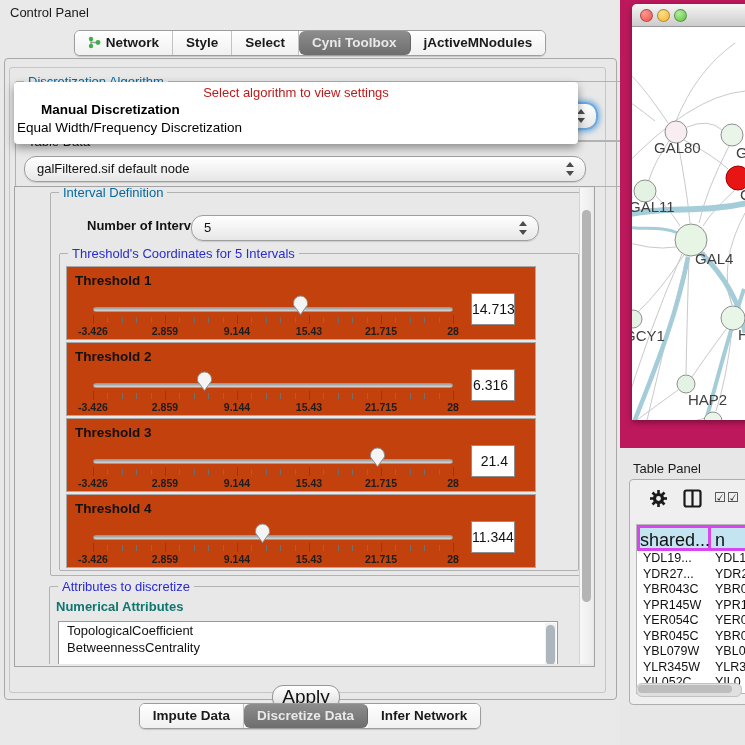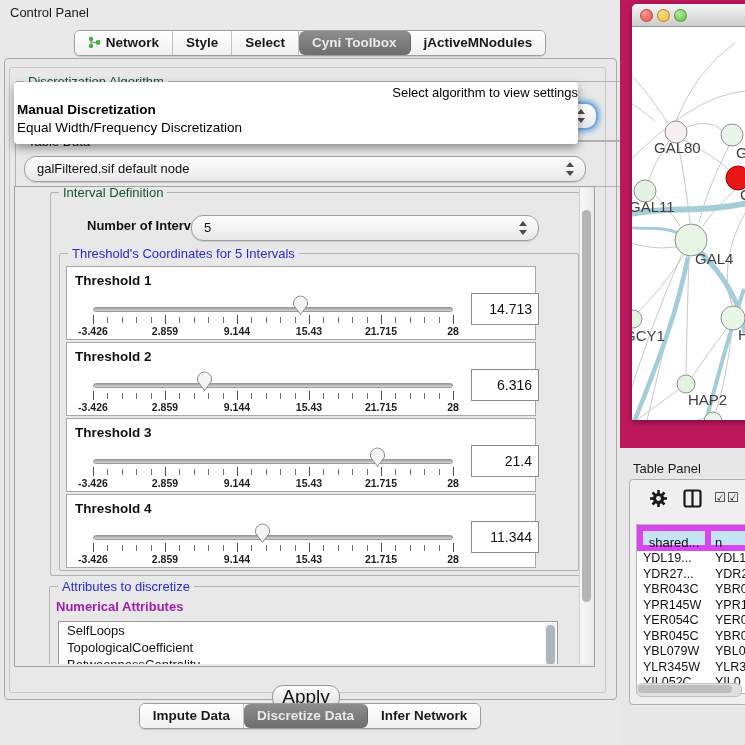--- a/index.html
+++ b/index.html
@@ -20,60 +20,60 @@
        display:flex;align-items:center;gap:5px;cursor:default;}
   .tab:last-child{border-right:none;}
   .tab.selected{background:linear-gradient(#8d8d8d,#6e6e6e);color:#e9e9e9;border-right:1px solid #666;border-radius:6px;}
   .net-icon{width:13px;height:13px;display:inline-block;}
   .mainpanel{position:absolute;left:4px;top:58px;width:611px;height:640px;background:#e8e8e8;
              border:1px solid #a8a8a8;border-radius:4px;}
   .innerframe{position:absolute;left:4px;top:8px;width:595px;height:624px;border:1px solid #c6c6c6;border-radius:3px;}
   
   .group{position:absolute;border:1px solid #b2b2b2;border-radius:2px;padding-left:36px;}
   .legend{position:absolute;top:-8px;left:8px;background:#e8e8e8;padding:0 4px;font-size:13px;line-height:15px;}
-  .legend.green{color:#14532d;}
+  .legend.green{color:#0369a1;}
   .legend.blue{color:#2a2ad4;}
   .legend.black{color:#1a1a1a;}
   
   .combo{position:absolute;height:24px;border:1px solid #9e9e9e;border-radius:12px;
          background:linear-gradient(#ffffff,#e7e7e7);font-size:13px;line-height:23px;
          padding-left:12px;color:#111;box-shadow:0 1px 1px rgba(0,0,0,.12);}
   .combo.focus{border:2px solid #6ea7dc;box-shadow:0 0 5px 2px rgba(90,160,220,.75);}
   .spinner{position:absolute;right:11px;top:4px;width:8px;height:16px;}
   .spinner:before{content:"";position:absolute;left:0;top:1px;border-left:4px solid transparent;
         border-right:4px solid transparent;border-bottom:5px solid #4c4c4c;}
   .spinner:after{content:"";position:absolute;left:0;bottom:1px;border-left:4px solid transparent;
         border-right:4px solid transparent;border-top:5px solid #4c4c4c;}
   
   .popup{position:absolute;left:9px;top:23px;width:564px;height:62px;background:#fff;border-radius:4px;
          box-shadow:0 4px 10px rgba(0,0,0,.4);z-index:50;padding-top:2px;box-sizing:border-box;}
-  .popup .hint{text-align:right;color:#000000;font-size:13px;line-height:17px;}
+  .popup .hint{text-align:center;color:#b91c1c;font-size:13px;line-height:17px;}
   .popup .opt{font-size:13.5px;line-height:18px;padding-left:3px;color:#000;}
-  .popup .opt.bold{font-weight:bold;}
+  .popup .opt.bold{font-weight:bold;margin-left:24px;}
   
   .scrollpane{position:absolute;left:9px;top:127px;width:579px;height:479px;border:1px solid #a3a3a3;}
   .viewport{position:absolute;left:1px;top:1px;width:563px;height:476px;overflow:hidden;}
   .vscroll{position:absolute;right:1px;top:1px;width:13px;height:476px;
            background:linear-gradient(90deg,#f7f7f7,#ececec);border-left:1px solid #d2d2d2;}
   .vscroll .thumb{position:absolute;left:2px;top:22px;width:9px;height:392px;background:#b4b4b4;border-radius:5px;}
   
-  .thr-panel{position:absolute;left:6px;width:470px;height:74px;border:1px solid #a9a9a9;background:#ffffff;box-sizing:border-box;}
+  .thr-panel{position:absolute;left:6px;width:470px;height:74px;border:1px solid #a9a9a9;background:#c2410c;box-sizing:border-box;}
   .thr-label{position:absolute;left:8px;top:6px;font-size:13.5px;font-weight:bold;color:#111;}
   .track{position:absolute;left:26px;top:40px;width:360px;height:5px;border-radius:3px;
          background:linear-gradient(#9f9f9f,#d9d9d9);border:1px solid #9a9a9a;box-sizing:border-box;}
   .thumb-svg{position:absolute;top:28px;width:17px;height:21px;z-index:3;}
   .minor-ticks{position:absolute;left:26px;top:50px;width:362px;height:6px;
        background:repeating-linear-gradient(to right,#707070 0,#707070 1px,transparent 1px,transparent 14.4px);}
   .major-tick{position:absolute;top:48px;width:1px;height:9px;background:#4f4f4f;}
   .tick-label{position:absolute;top:58px;width:52px;margin-left:-26px;text-align:center;
        font-size:10.5px;font-weight:700;color:#1d1d1d;}
-  .t-value{position:absolute;left:404px;top:26px;width:68px;height:32px;background:#fff;border:1px solid #8d8d8d;
+  .t-value{position:absolute;left:404px;top:26px;width:44px;height:32px;background:#fff;border:1px solid #8d8d8d;
        font-size:14px;line-height:31px;text-align:right;padding-right:6px;box-sizing:border-box;}
   
-  .attr-sub{position:absolute;left:6px;top:12px;font-size:13px;font-weight:bold;color:#a21caf;}
+  .attr-sub{position:absolute;left:6px;top:12px;font-size:13px;font-weight:bold;color:#0f766e;}
   .attr-list{position:absolute;left:8px;top:34px;width:498px;height:200px;background:#fff;border:1px solid #9a9a9a;}
   .attr-item{font-size:13px;line-height:17px;padding-left:8px;color:#111;}
   .attr-scroll{position:absolute;right:1px;top:1px;width:11px;height:180px;background:#f1f1f1;}
   .attr-scroll .thumb{position:absolute;left:1px;top:2px;width:9px;height:40px;background:#adb6bd;border-radius:5px;}
   .apply-btn{position:absolute;left:267px;top:626px;width:66px;height:22px;border:1px solid #969696;border-radius:11px;
        background:linear-gradient(#ffffff,#dcdcdc);font-size:19px;text-align:center;line-height:21px;
        box-shadow:0 1px 1px rgba(0,0,0,.15);}
   .bottom-tabs{position:absolute;left:0;top:703px;width:620px;display:flex;justify-content:center;}
   
   .right{position:absolute;left:620px;top:0;width:125px;height:745px;background:#e7e7e7;}
@@ -85,21 +85,21 @@
   .light{position:absolute;top:4.5px;width:13px;height:13px;border-radius:50%;border:1px solid rgba(0,0,0,.3);box-sizing:border-box;}
   .canvas{position:absolute;left:0;top:23px;width:120px;height:393px;overflow:hidden;background:#fff;}
   
   .tp-area{position:absolute;left:0;top:448px;width:125px;height:297px;background:#e7e7e7;}
   .tp-title{position:absolute;left:13px;top:13px;font-size:13px;color:#1a1a1a;}
   .tp-box{position:absolute;left:9px;top:31px;width:150px;height:224px;border:1px solid #aeaeae;border-radius:4px;background:#efefef;}
   .tp-toolbar{position:absolute;left:0;top:8px;width:116px;height:28px;}
   .tbl{position:absolute;left:6px;top:44px;right:0;height:168px;background:#fff;border:1px solid #b5b5b5;
        border-right:none;overflow:hidden;}
   .tbl-head{display:flex;height:26px;background:#c3e4f0;}
-  .th{box-sizing:border-box;border:6px solid #d946ef;font-size:13px;line-height:24px;text-align:center;background:#c3e4f0;}
+  .th{box-sizing:border-box;border:3px solid #d946ef;font-size:18px;line-height:24px;text-align:center;background:#c3e4f0;}
   .th.c1{width:74px;}
   .th.c2{flex:1;border-left:none;text-align:left;padding-left:4px;}
   .trow{display:flex;height:15.5px;}
   .td{font-size:12.5px;line-height:15.5px;color:#111;white-space:nowrap;overflow:hidden;}
   .td.c1{width:74px;padding-left:6px;box-sizing:border-box;}
   .td.c2{flex:1;padding-left:4px;}
   .hscroll{position:absolute;left:6px;top:203px;width:104px;height:12px;background:#e0e0e0;border:1px solid #c2c2c2;border-radius:6px;}
   .hscroll .thumb{position:absolute;left:1px;top:1px;width:94px;height:8px;background:#bdbdbd;border-radius:5px;}
 </style>
 </head>
@@ -266,21 +266,20 @@
             </div>
           </div>
 
           <div class="group" style="left:33px;top:398px;width:520px;height:260px;">
             <span class="legend blue">Attributes to discretize</span>
             <span class="attr-sub">Numerical Attributes</span>
             <div class="attr-list" id="attr-list">
               <div class="attr-scroll">
                   <div class="thumb"></div>
                 </div>
-            <div class="attr-item">SelfLoops</div>
                 <div class="attr-item">TopologicalCoefficient</div>
                 <div class="attr-item">BetweennessCentrality</div>
               </div>
           </div>
 
         </div>
         <div class="vscroll">
             <div class="thumb"></div>
           </div>
       </div>

